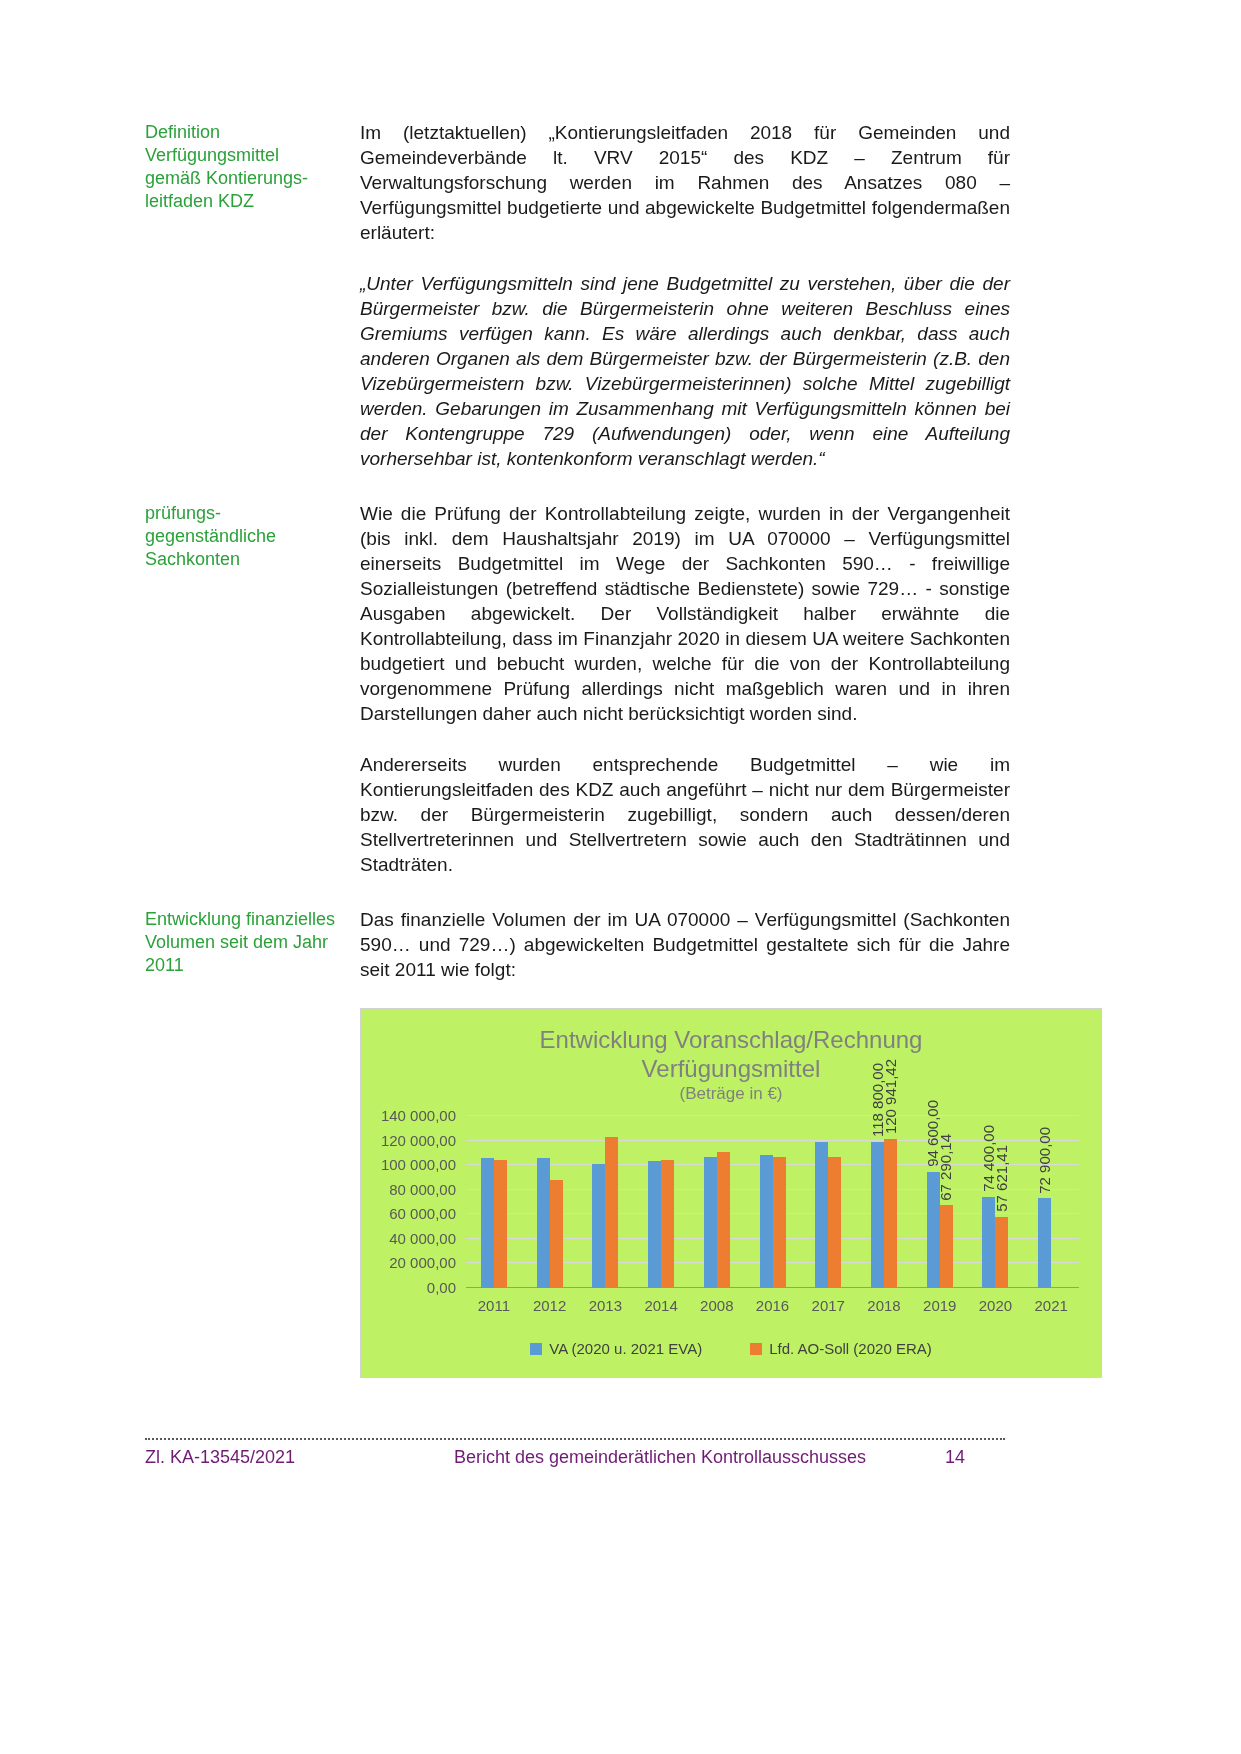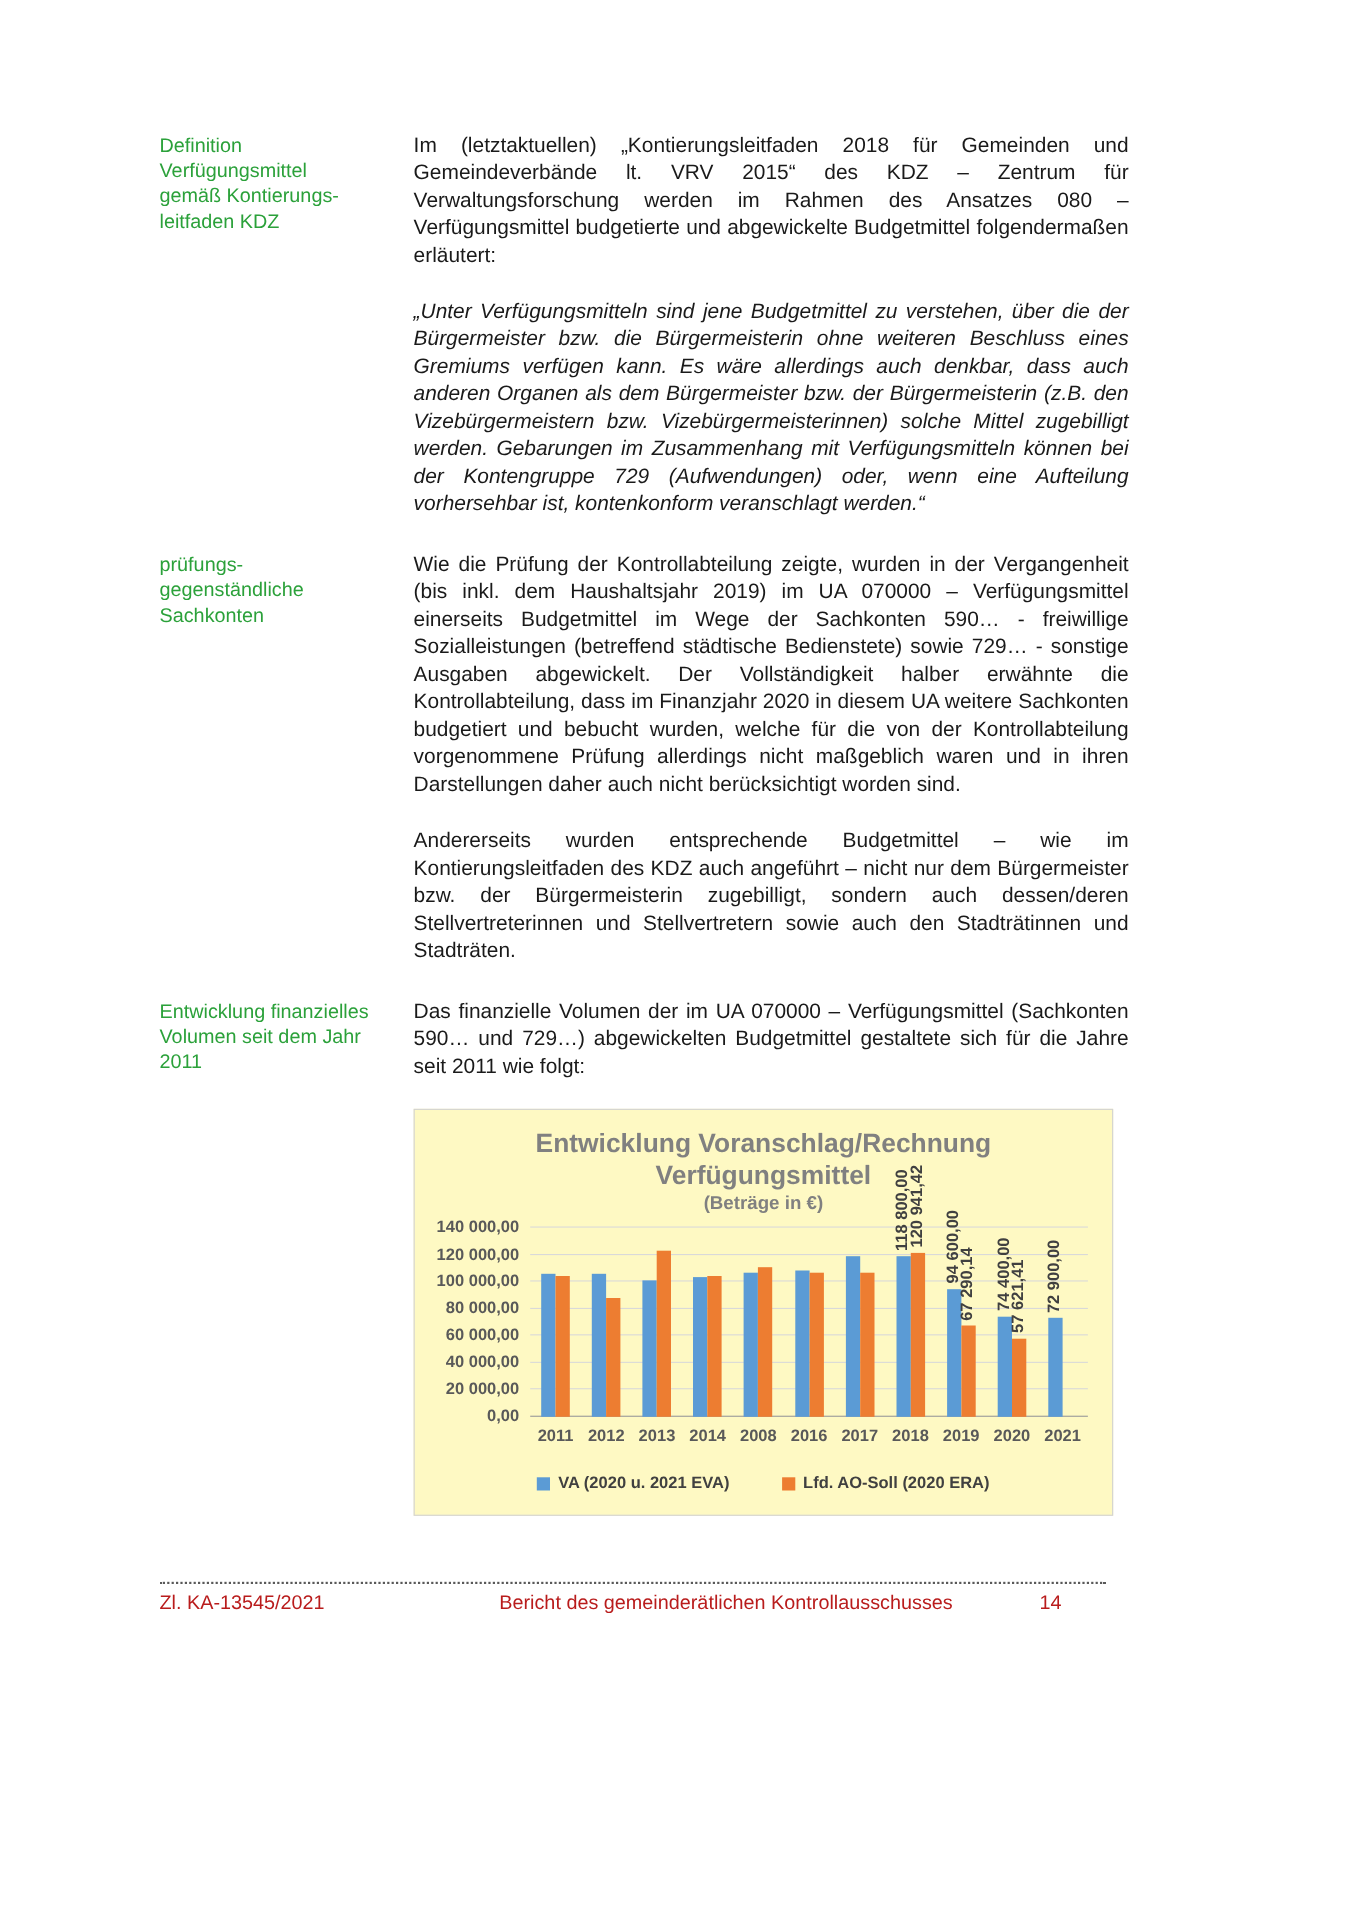--- a/index.html
+++ b/index.html
@@ -1,31 +1,31 @@
 <!DOCTYPE html>
 <html><head>
 <meta charset="utf-8">
 <style>
   * { margin:0; padding:0; box-sizing:border-box; }
   html,body { background:#ffffff; }
   body { font-family:"Liberation Sans","DejaVu Sans",sans-serif; }
   .page { position:relative; width:1241px; height:1754px; background:#ffffff; overflow:hidden; margin:0 auto; }
   .content { padding:120px 0 0 145px; }
 
-  .row { display:flex; align-items:flex-start; margin-bottom:4px;gap:16px; }
+  .row { display:flex; align-items:flex-start; margin-bottom:4px; }
   .note {
     flex:0 0 215px; width:215px; padding-top:1px; padding-right:12px;
     font-size:18px; line-height:23px; white-space:pre-line;
   }
   .text { flex:0 0 650px; width:650px; font-size:19px; line-height:25px; color:#1a1a1a; }
   .text p { text-align:justify; margin-bottom:26px; }
   .quote { font-style:italic; }
 
   
-  .chart-box { width:636px; border:1px solid #d2d2d2; background:#fef9c3; padding:16px 0 16px; margin-top:6px;font-weight:bold; }
+  .chart-box { width:742px; border:1px solid #d2d2d2; background:#bef264; padding:16px 0 16px; margin-top:6px; }
   .chart-title { text-align:center; color:#808080; font-size:24px; line-height:29px; }
   .chart-units { text-align:center; color:#808080; font-size:17px; line-height:21px; margin-bottom:12px; }
   .plot { position:relative; height:172px; margin:0 22px 0 105px; }
   .gridline { position:absolute; left:0; right:0; height:1px; background:#d9d9d9; }
   .gridline.axisline { background:#9a9a9a; }
   .ytick { position:absolute; left:-102px; width:92px; text-align:right; font-size:15px; color:#595959; line-height:18px; }
   .groups { position:absolute; left:0; right:0; top:0; bottom:0; display:flex; }
   .group { flex:1 1 0; display:flex; justify-content:center; align-items:flex-end; height:100%; }
   .slot { width:13px; height:100%; display:flex; align-items:flex-end; justify-content:center; position:relative; }
   .bar { width:100%; }
@@ -36,21 +36,21 @@
   }
   .xaxis { display:flex; margin:5px 22px 0 105px; }
   .xtick { flex:1 1 0; text-align:center; font-size:15px; color:#595959; }
   .legend { display:flex; justify-content:center; gap:48px; margin-top:18px; }
   .legend-item { display:flex; align-items:center; gap:7px; font-size:15px; color:#404040; }
   .swatch { width:12px; height:12px; display:inline-block; flex:0 0 12px; }
 
   
   .footer { position:absolute; left:145px; top:1438px; width:860px; }
   .dotted { border-top:2px dotted #595959; margin-bottom:7px; }
-  .footer-row { display:grid; grid-template-columns:230px 1fr 60px; font-size:18px; color:#b91c1c; }
+  .footer-row { display:grid; grid-template-columns:230px 1fr 60px; font-size:18px; color:#701a75; }
   .footer-center { text-align:center; }
   .footer-right { text-align:left; }
 </style>
 </head>
 <body>
 
 <div class="page">
   <div class="content">
 
     <section class="row">

